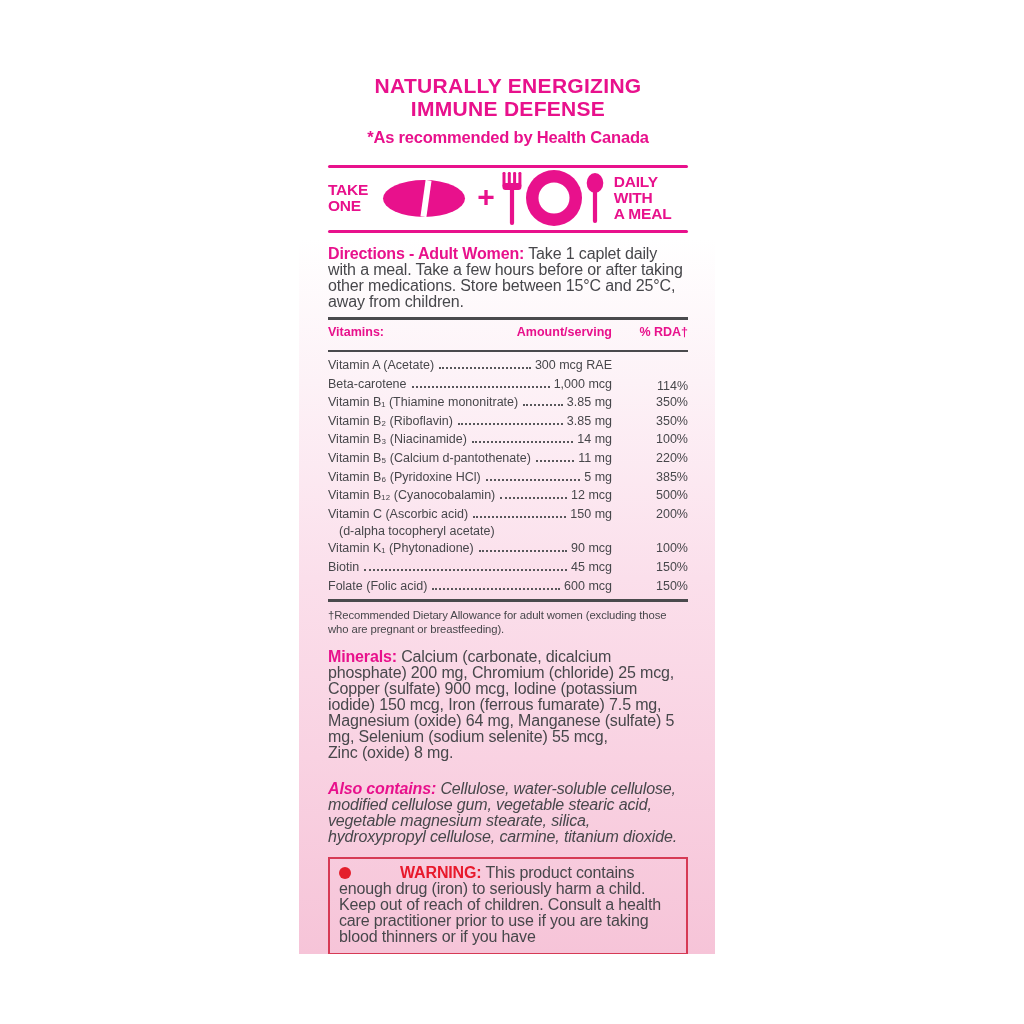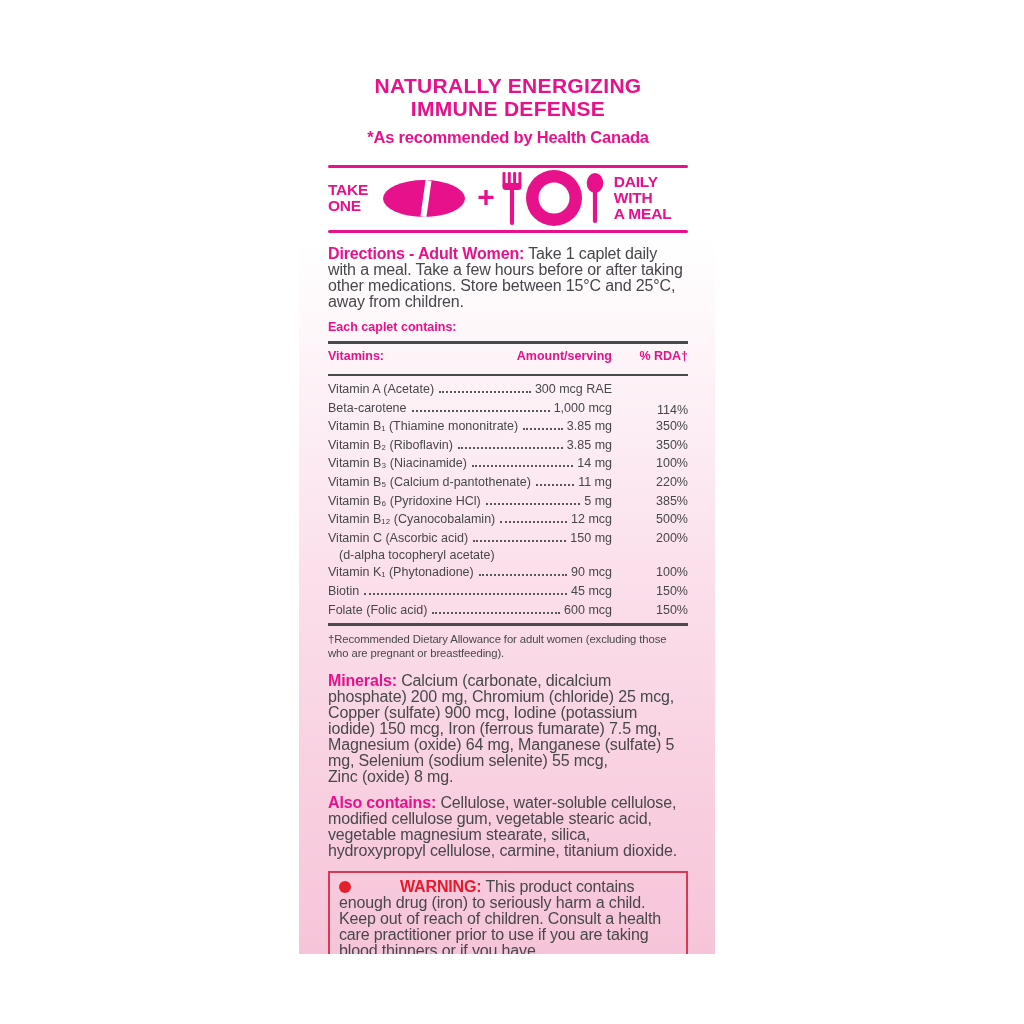--- a/index.html
+++ b/index.html
@@ -34,21 +34,21 @@
   .vamount{flex:none;white-space:nowrap;}
   .vrda{width:76px;text-align:right;flex:none;white-space:nowrap;}
   .vgroup{display:flex;align-items:flex-end;}
   .vgroup-lines{flex:1;}
   .vrow-inner{display:flex;align-items:baseline;line-height:18.6px;height:18.6px;}
   .vsub{line-height:16px;height:16px;padding-left:11px;}
   .rule-dark.after-table{margin-top:4px;}
   .footnote{margin-top:6px;font-size:11.3px;line-height:14.6px;letter-spacing:-.1px;}
   .minerals{margin-top:12px;}
   .supporting{margin-top:10px;}
-  .also{margin-top:10px;}
+  .also{margin-top:20px;font-style:italic;}
   .warnbox{margin-top:12px;border:2px solid #d63a55;padding:6px 9px 8px;}
   .warn-dot{display:inline-block;width:12px;height:12px;border-radius:50%;background:#e41f2c;
             margin-right:5px;vertical-align:-1px;}
   .warn-lead{font-weight:bold;color:#e8192c;margin-left:44px;}
   .icon-svg{display:block;}
 </style>
 </head>
 <body>
 
 <div class="canvas">
@@ -108,21 +108,20 @@
         <div>A MEAL</div>
       </div>
     </div>
 
     <div class="rule-pink below"></div>
 
     <p class="body-p directions">
       <span class="lead">Directions - Adult Women:</span><span> Take 1 caplet daily with a meal. Take a few hours before or after taking other medications. Store between 15°C and 25°C, away from children.</span>
     </p>
 
-    <div class="contains-heading">Each caplet contains:</div>
 
     <div class="rule-dark"></div>
 
     <div class="thead">
       <span class="th-name">Vitamins:</span>
       <span class="th-amount">Amount/serving</span>
       <span class="th-rda">% RDA†</span>
     </div>
 
     <div class="rule-dark"></div>

